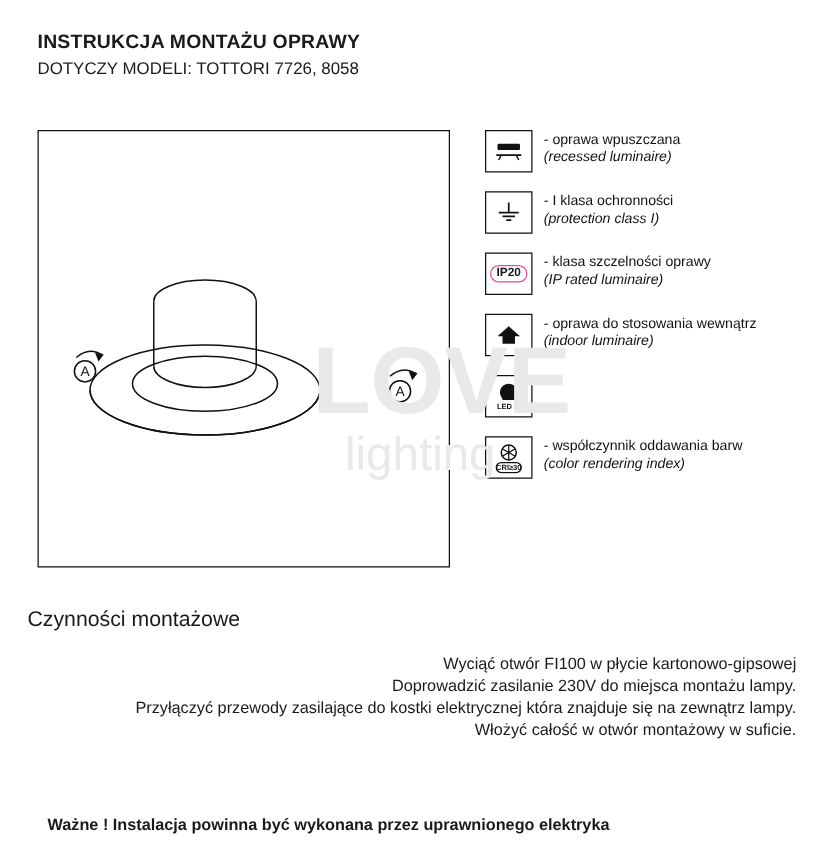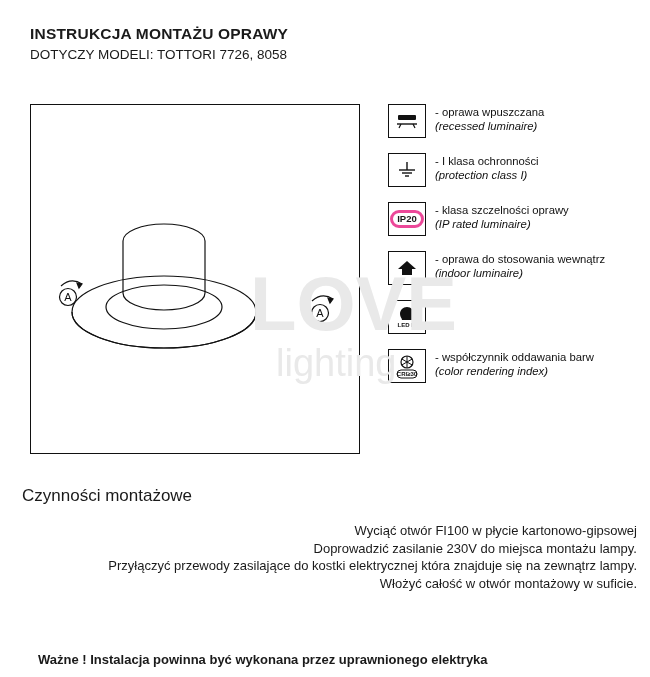--- a/index.html
+++ b/index.html
@@ -94,21 +94,21 @@
     font-size: 11.3px;
     line-height: 14.2px;
     padding-top: 1px;
     color: #111;
   }
   .legend-text i { font-style: italic; }
 
   .ip-label {
     font-size: 9.5px;
     font-weight: bold;
-    border: 3px solid #ec4899;
+    border: 1px solid #ec4899;
     border-radius: 9px;
     padding: 1px 4px;
     line-height: 10px;
   }
 
   
   .instructions {
     position: absolute;
     left: 22px;
     top: 487px;

